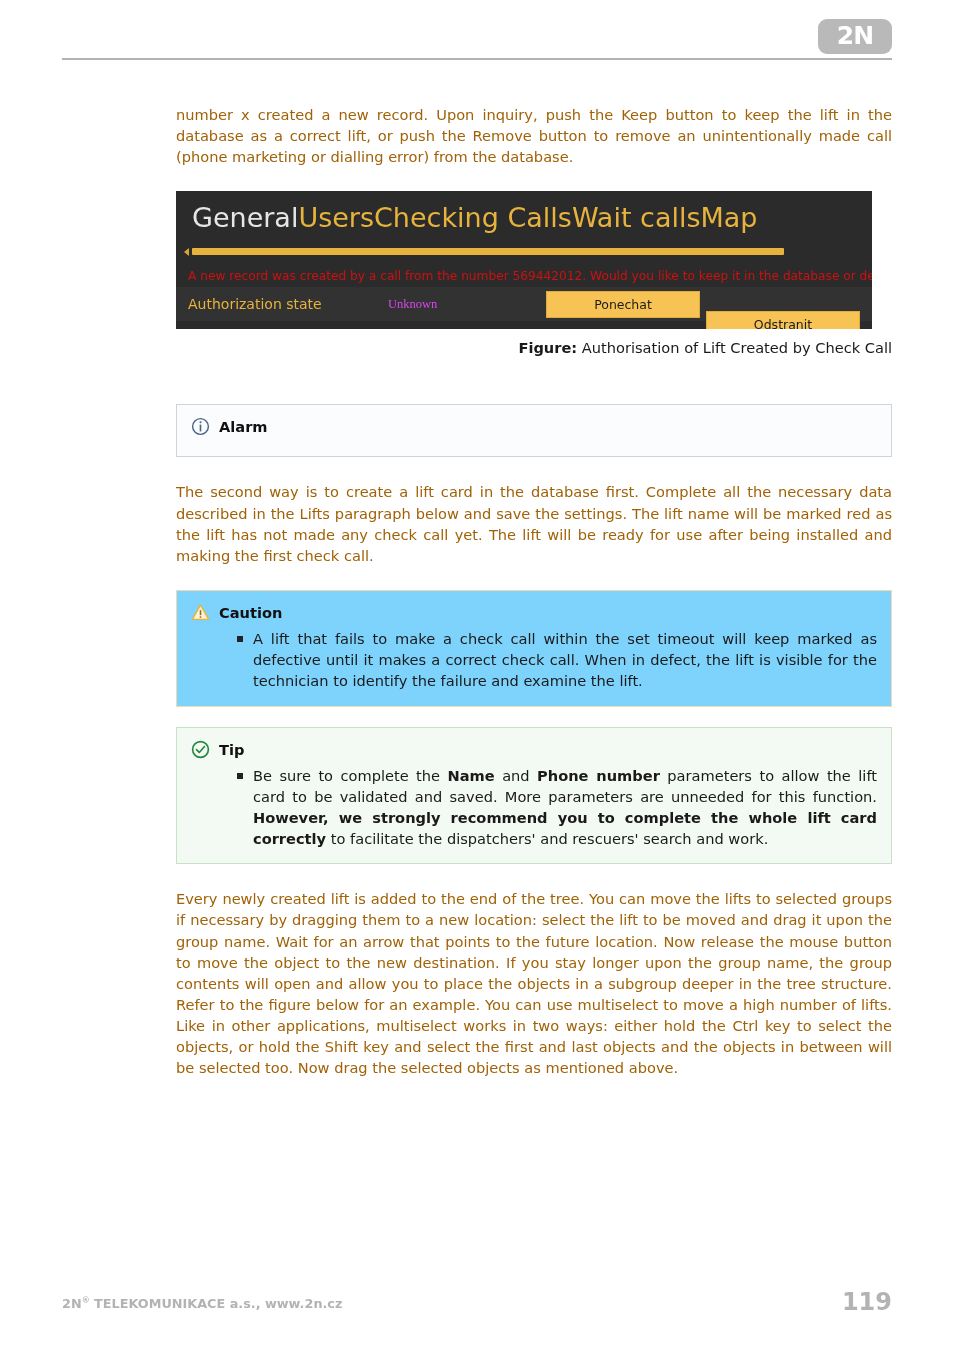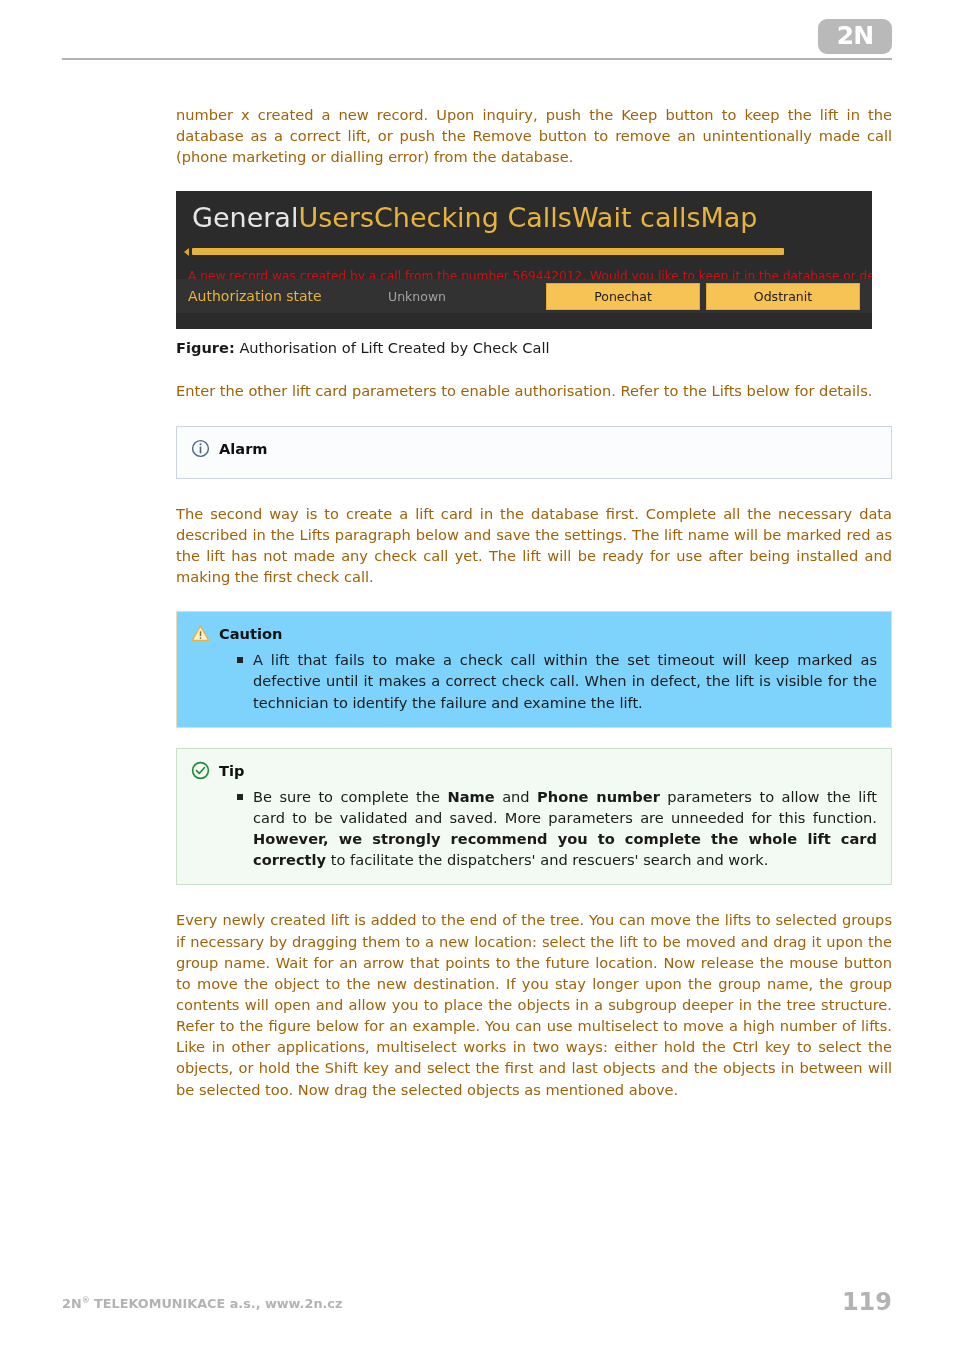--- a/index.html
+++ b/index.html
@@ -130,57 +130,58 @@
     width: 670px;
     color: #cc1111;
     font-size: 12.2px;
     font-family: "DejaVu Sans", sans-serif;
     white-space: nowrap;
   }
 
   .bottom-row {
     position: absolute;
     left: 0;
-    top: 88px;
+    top: 96px;
     width: 696px;
     height: 34px;
     background: #323232;
   }
   .auth-label {
     position: absolute;
     left: 12px;
     top: 9px;
     font-size: 14px;
     color: #e8b33c;
   }
   .auth-value {
     position: absolute;
     left: 212px;
     top: 10px;
     font-size: 12.5px;
-    color: #a3a3a3;
+    color: #d946ef;
+    font-family: Liberation Serif, serif;
   }
   .shot-btn {
     position: absolute;
     top: 4px;
     height: 25px;
     background: #f6c354;
     border: 1px solid #e0ad3c;
     color: #1c1c1c;
     font-size: 12.5px;
     display: flex;
     align-items: center;
     justify-content: center;
   }
   .shot-btn.keep   { left: 370px; width: 152px; }
-  .shot-btn.remove { left: 530px; width: 152px; }
+  .shot-btn.remove { left: 530px; width: 152px; margin-top: 20px; }
 
   .figure-caption {
     width: 716px;
-    text-align: left;
+    text-align: right;
     font-size: 14.6px;
     margin-top: 10px;
     color: #1a1a1a;
   }
   .figure-caption b { font-weight: bold; }
 
   
   .admon {
     border: 1px solid;
     box-sizing: border-box;
@@ -290,21 +291,20 @@
     </div>
 
     <div class="figure-caption">
       <b>Figure:</b>
       <span>Authorisation of Lift Created by Check Call</span>
     </div>
   </div>
 
   <div class="spacer-24"></div>
 
-  <p class="body-text">Enter the other lift card parameters to enable authorisation. Refer to the Lifts below for details.</p>
 
   <div class="spacer-24"></div>
 
   <div class="admon note">
     <div class="admon-head">
       <svg class="admon-icon" viewBox="0 0 20 20">
         <circle cx="10" cy="10" r="8.3" fill="none" stroke="#4a6585" stroke-width="1.5"></circle>
         <circle cx="10" cy="5.6" r="1.05" fill="#4a6585"></circle>
         <rect x="9.15" y="8" width="1.7" height="7.2" fill="#4a6585"></rect>
       </svg>

